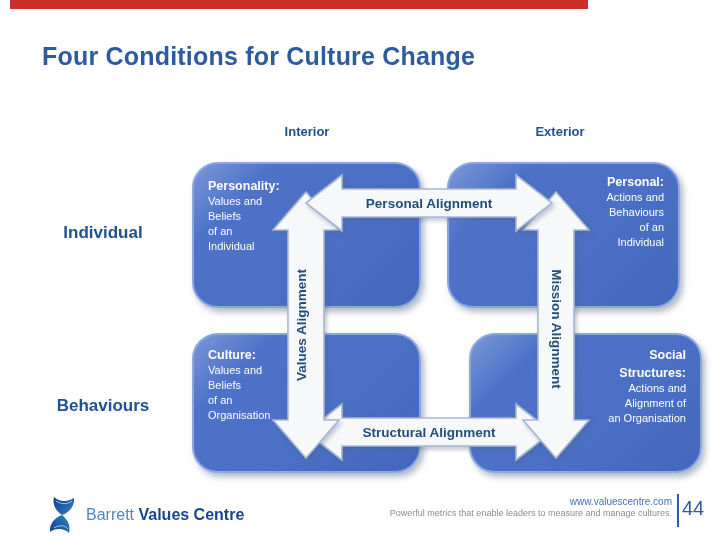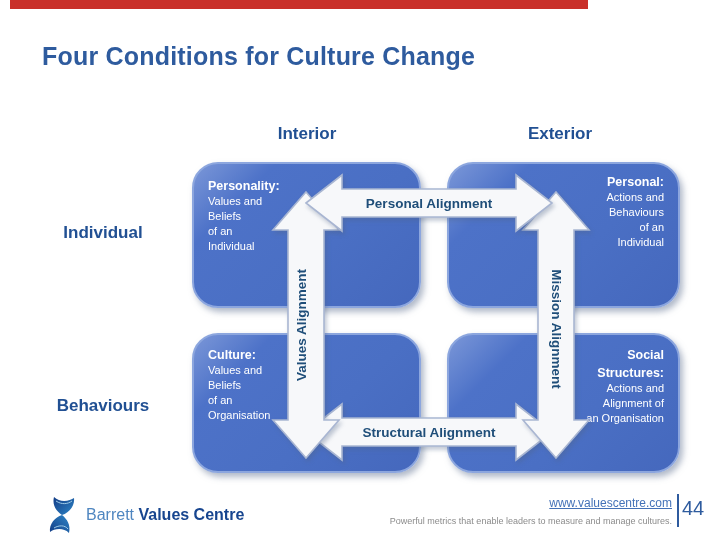--- a/index.html
+++ b/index.html
@@ -5,51 +5,51 @@
   html,body{margin:0;padding:0;background:#fff;}
   body{width:728px;height:546px;position:relative;overflow:hidden;
        font-family:"Liberation Sans",sans-serif;-webkit-font-smoothing:antialiased;}
   .abs{position:absolute;}
 
   .top-bar{left:10px;top:0;width:578px;height:9px;background:#c9302a;}
 
   .slide-title{left:42px;top:42px;width:640px;font-size:25px;font-weight:600;
                letter-spacing:.2px;color:#2e5b9e;}
 
-  .col-header{top:124px;width:160px;text-align:center;font-size:17px;font-weight:bold;color:#215093;}
+  .col-header{top:124px;width:160px;text-align:center;font-size:13px;font-weight:bold;color:#215093;}
   .col-header.interior{left:227px;}
   .col-header.exterior{left:480px;}
 
   .row-label{left:28px;width:150px;text-align:center;font-size:17px;font-weight:bold;color:#215093;}
   .row-label.individual{top:223px;}
   .row-label.collective{top:396px;}
 
   .qbox{border-radius:26px;border:2px solid #8ca6de;box-sizing:border-box;
         background:linear-gradient(135deg,#7b97d8 0%,#4d72c8 22%,#4a6fc4 60%,#4568bd 100%);
         box-shadow:3px 4px 6px rgba(110,125,155,.55);color:#fff;}
   .qbox .btitle{font-size:12.5px;font-weight:bold;line-height:15px;}
   .qbox .bline{font-size:11px;line-height:15px;}
   .qbox.tl{left:192px;top:162px;width:229px;height:146px;padding:15px 0 0 14px;}
   .qbox.tr{left:447px;top:162px;width:233px;height:146px;padding:11px 14px 0 0;text-align:right;}
   .qbox.bl{left:192px;top:333px;width:229px;height:140px;padding:13px 12px 0 14px;}
-  .qbox.br{left:447px;top:333px;width:233px;height:140px;padding:10px 14px 0 0;text-align:right;}
+  .qbox.br{left:469px;top:333px;width:233px;height:140px;padding:10px 14px 0 0;text-align:right;}
   .qbox.tr .btitle-wrap,.qbox.br .btitle-wrap{display:inline-block;max-width:92px;text-align:right;}
 
   svg.arrows{left:0;top:0;width:728px;height:546px;pointer-events:none;}
   .arrow-shape{fill:#f7f8fa;stroke:#a9b6d2;stroke-width:1.6;
                filter:drop-shadow(2px 3px 2px rgba(80,100,135,.35));}
   .arrow-label{font-family:"Liberation Sans",sans-serif;font-size:13.5px;font-weight:bold;fill:#1f4e79;}
 
   .footer-logo{left:46px;top:493px;width:240px;height:44px;display:flex;align-items:center;}
   .brand-text{margin-left:8px;font-size:16px;white-space:nowrap;}
   .brand-word1{color:#4f86c0;font-weight:400;}
   .brand-word2{color:#17458f;font-weight:700;}
 
-  .footer-website{right:56px;top:496px;width:300px;text-align:right;font-size:12px;color:#4472b8;text-decoration:underline;}
-  .footer-tagline{right:56px;top:508px;width:360px;text-align:right;font-size:9px;color:#8c8c8c;margin-top:8px;}
+  .footer-website{right:56px;top:496px;width:300px;text-align:right;font-size:10px;color:#4472b8;}
+  .footer-tagline{right:56px;top:508px;width:360px;text-align:right;font-size:9px;color:#8c8c8c;}
   .footer-divider{left:677px;top:494px;width:2px;height:33px;background:#2f5b9e;}
   .page-number{left:682px;top:497px;font-size:20px;color:#2e5b9e;}
 </style>
 </head>
 <body>
 
 <div class="abs top-bar"></div>
 
 <div class="abs slide-title">Four Conditions for Culture Change</div>
 

